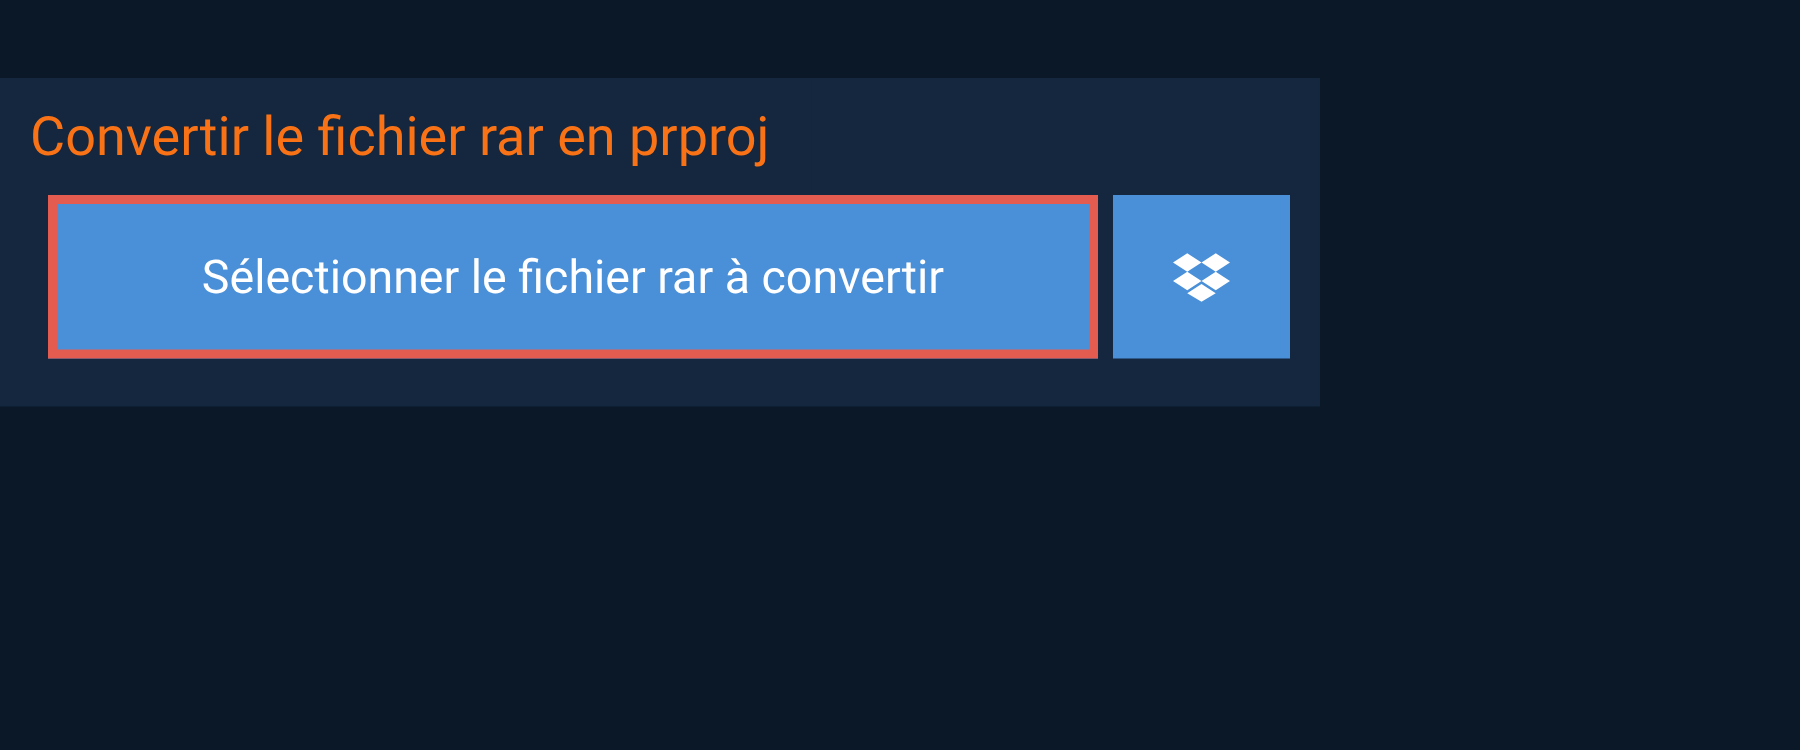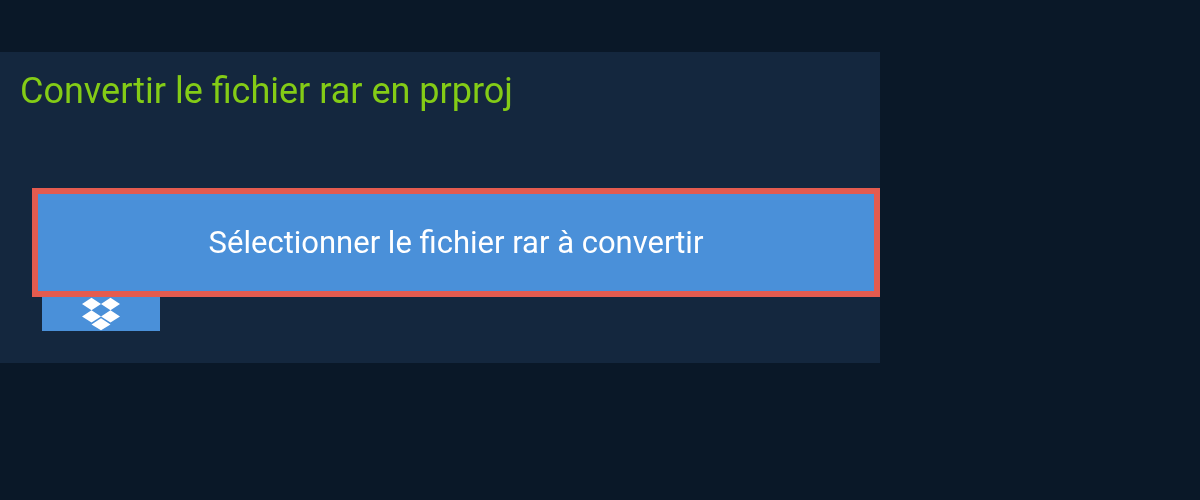--- a/index.html
+++ b/index.html
@@ -16,30 +16,28 @@
     }
     .panel {
       background-color: #14273e;
       width: 880px;
       margin-top: 52px;
       padding-bottom: 32px;
     }
     .title-bar {
       display: inline-block;
       background-color: #14273e;
-      color: #84cc16;
+      color: #f97316;
       font-size: 36px;
       font-weight: 400;
       padding: 18px 28px 18px 20px;
     }
     .button-row {
       display: flex;
-      margin-top: 58px;
       margin-left: 32px;
-      flex-direction: column;
     }
     .select-button {
       background-color: #4a90d9;
       border: 6px solid #e45b4f;
       color: #ffffff;
       font-size: 31px;
       font-weight: 400;
       padding: 30px 46px;
       cursor: pointer;
       display: flex;

